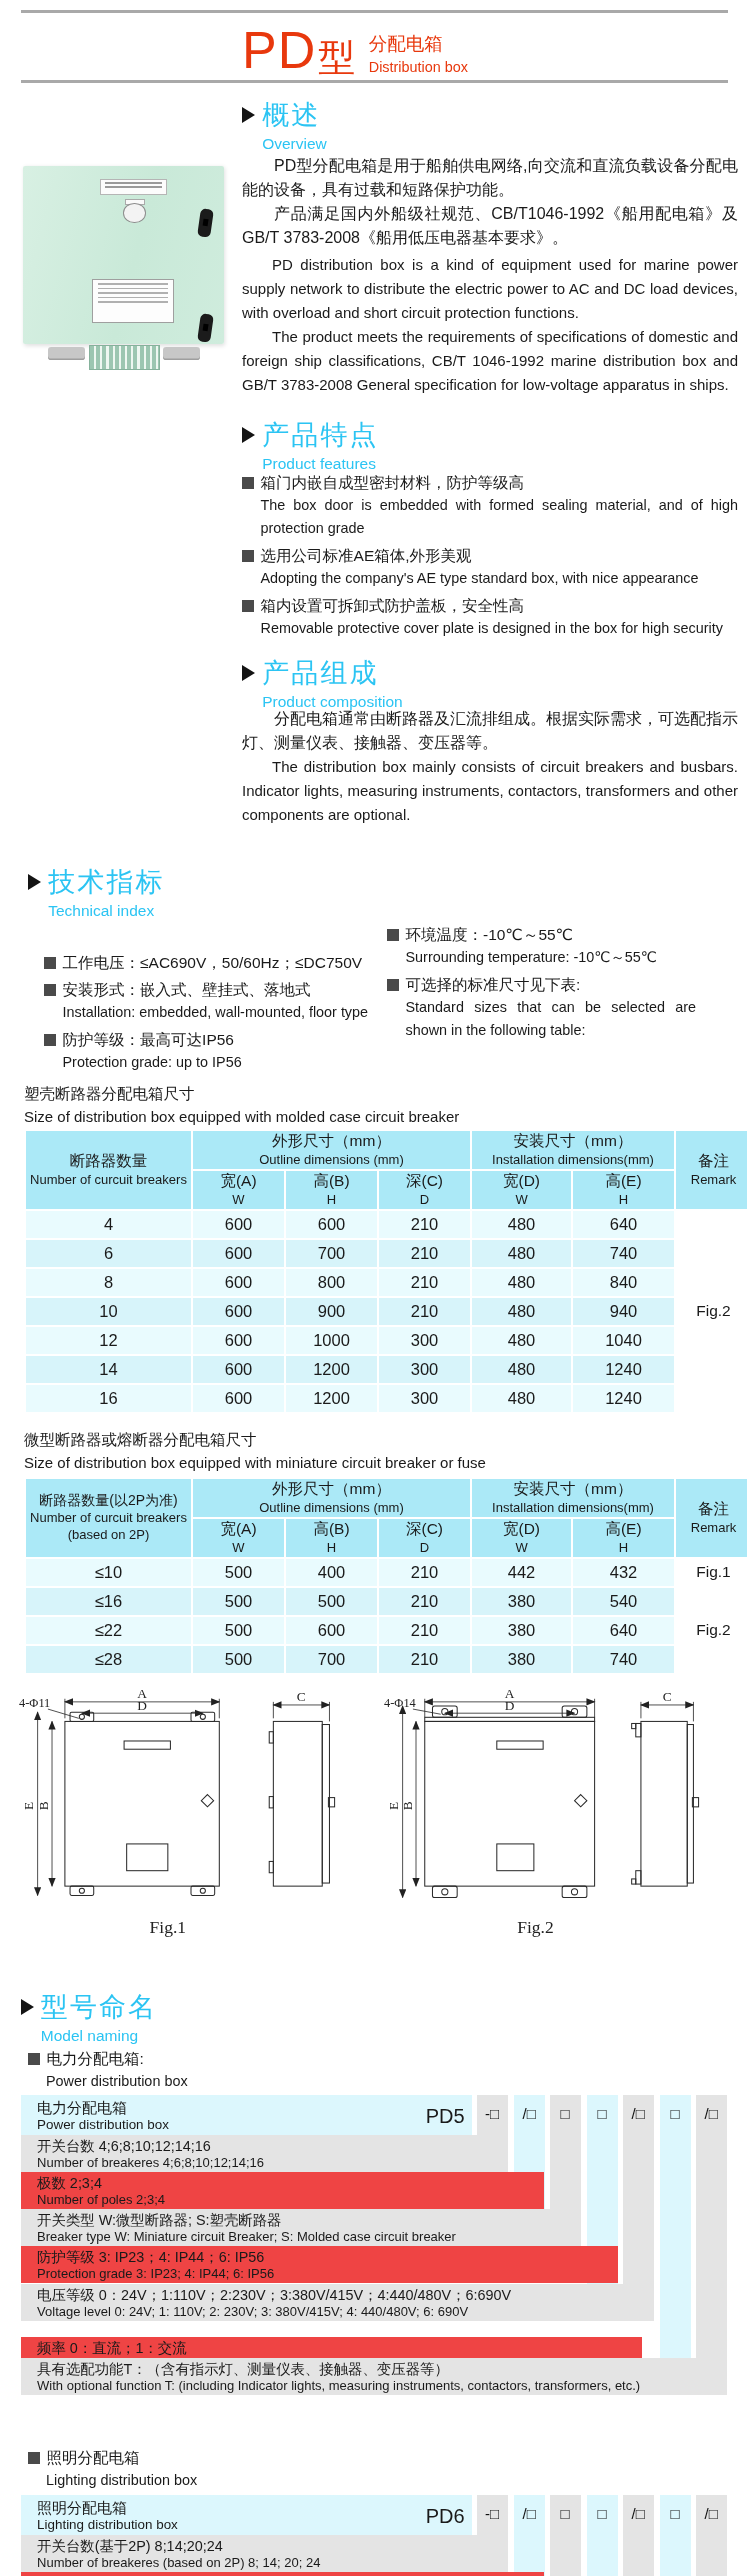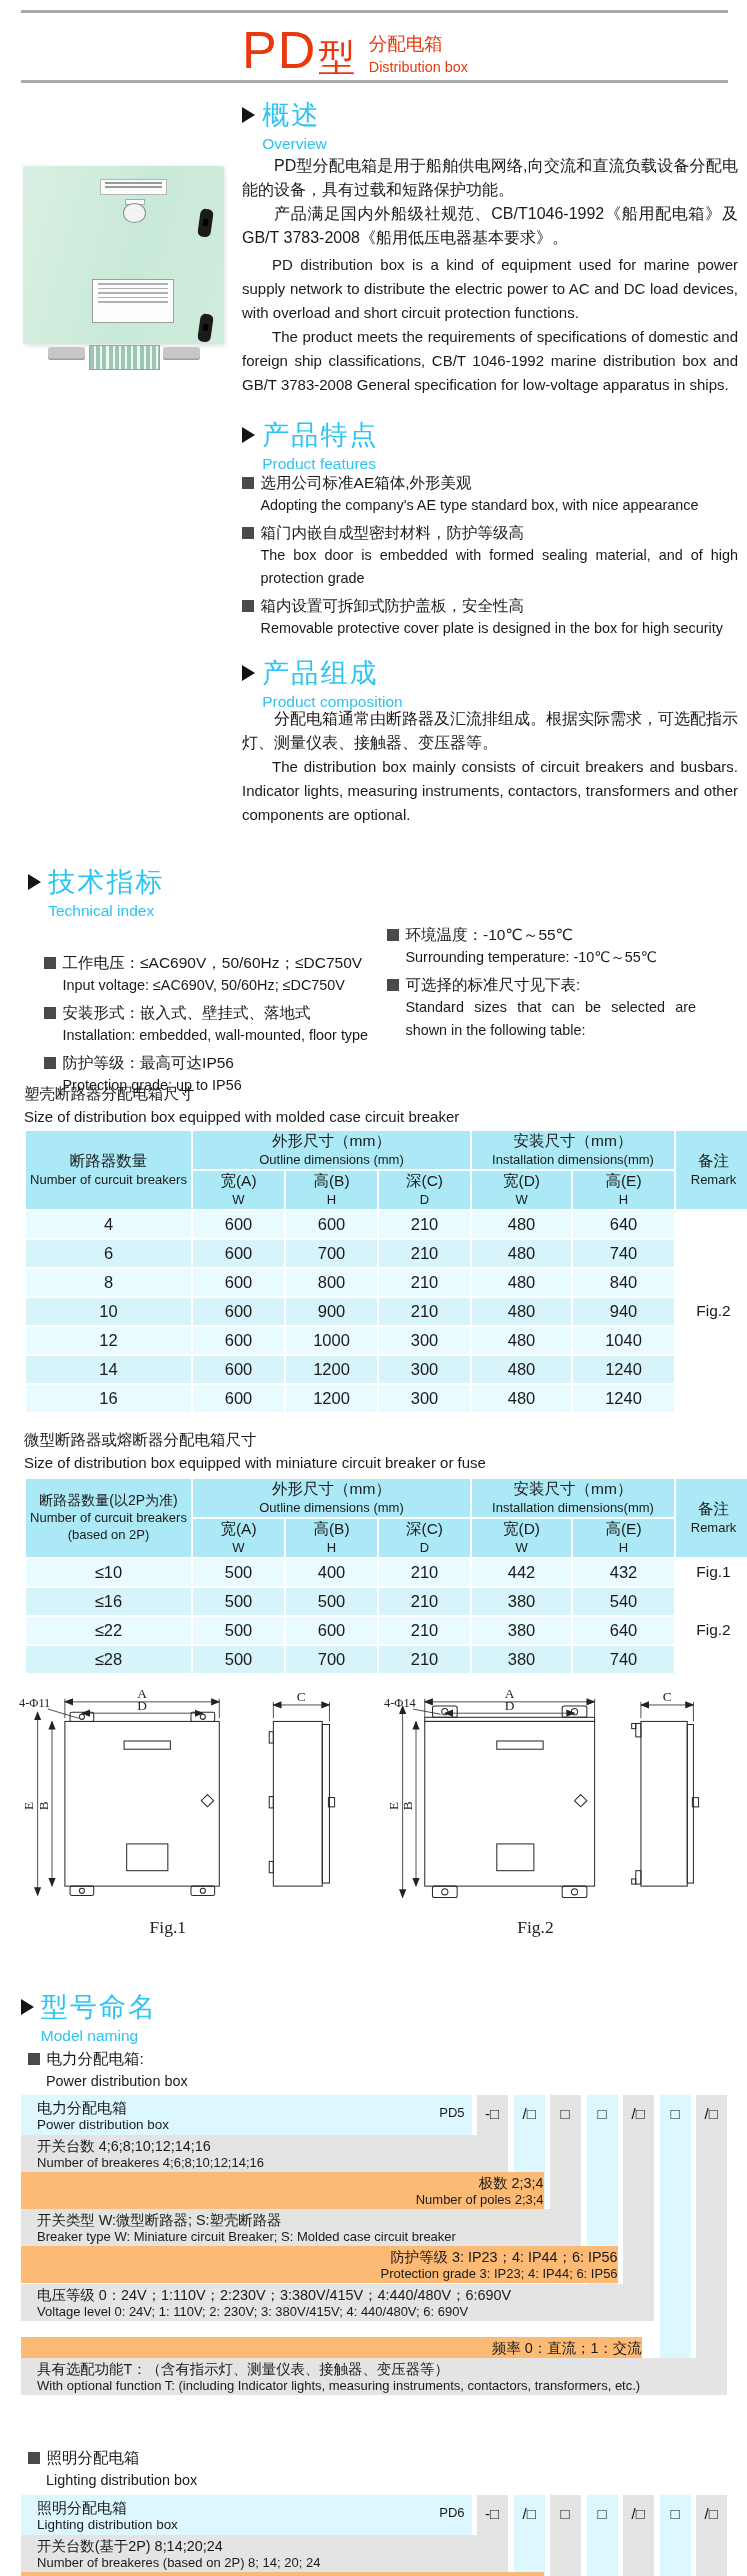--- a/index.html
+++ b/index.html
@@ -56,30 +56,30 @@
   svg .ln{stroke:#2a2a2a;stroke-width:2;fill:none;}
   svg .dim{stroke:#2a2a2a;stroke-width:1.6;fill:none;}
   
   .nbullet{position:absolute;left:28px;font-size:15.5px;line-height:20.6px;}
   .nbullet-en{position:absolute;left:46px;font-size:14.4px;line-height:18.5px;}
   .ntable{position:absolute;left:20.6px;width:710px;height:300px;}
   .ntitle{position:absolute;top:0;left:0;width:451px;height:40px;background:#dcf7fd;
           box-sizing:border-box;padding:4.1px 0 0 16.5px;}
   .nt-cn{font-size:15px;line-height:17.5px;}
   .nt-en{font-size:13.4px;line-height:15.5px;}
-  .nprefix{position:absolute;left:392px;top:10.3px;width:52px;text-align:right;font-size:13px;}
+  .nprefix{position:absolute;left:392px;top:10.3px;width:52px;text-align:right;font-size:20px;}
   .strip{position:absolute;top:0;width:31px;}
   .sgray{background:#e4e4e4;}
   .scyan{background:#dcf7fd;}
   .slot{position:absolute;top:10.3px;width:31px;text-align:center;font-size:15px;color:#111;}
   .nrow{position:absolute;left:0;height:37px;box-sizing:border-box;padding:2.6px 0 0 16.5px;}
   .nr-cn{font-size:14.4px;line-height:17.5px;white-space:nowrap;}
   .nr-en{font-size:13px;line-height:15.5px;white-space:nowrap;}
   .rgray{background:#e4e4e4;}
-  .rcyan{background:#fdba74;text-align:right;}
+  .rcyan{background:#ef4444;}
   
   .photo{position:absolute;left:23px;top:166px;width:201px;height:204px;}
   .pface{position:absolute;left:0;top:0;width:201px;height:178px;border-radius:2.1px;
          background:linear-gradient(105deg,#d8f0e3,#c9e9d8 55%,#cfecdd);
          box-shadow:1px 1.5px 4.1px rgba(0,0,0,.12);}
   .plabel{position:absolute;left:77px;top:13.4px;width:65px;height:13.4px;background:#fcfcfc;
           border:0.5px solid #b5b5b5;}
   .plabel i{display:block;height:1.5px;background:#9a9a9a;margin:2.1px 4.1px 0 4.1px;}
   .pknob{position:absolute;left:99px;top:33px;width:24px;height:21.6px;}
   .pknob .cap{position:absolute;left:1px;top:4.1px;width:20.6px;height:17.5px;border-radius:50%;
@@ -158,26 +158,26 @@
   <div class="sechead" style="left:242px;top:421px">
     <span class="tri"></span>
     <div>
       <div class="h-cn">产品特点</div>
       <div class="h-en">Product features</div>
     </div>
   </div>
 
   <div style="position:absolute;left:242px;top:471px;width:496px">
     <div class="feat">
+      <div class="cnline"><span class="sq"></span><span>箱门内嵌自成型密封材料，防护等级高</span></div>
+      <div class="enline">The box door is embedded with formed sealing material, and of high protection grade</div>
+    </div>
+    <div class="feat">
       <div class="cnline"><span class="sq"></span><span>选用公司标准AE箱体,外形美观</span></div>
       <div class="enline">Adopting the company's AE type standard box, with nice appearance</div>
-    </div>
-    <div class="feat">
-      <div class="cnline"><span class="sq"></span><span>箱门内嵌自成型密封材料，防护等级高</span></div>
-      <div class="enline">The box door is embedded with formed sealing material, and of high protection grade</div>
     </div>
     <div class="feat">
       <div class="cnline"><span class="sq"></span><span>箱内设置可拆卸式防护盖板，安全性高</span></div>
       <div class="enline">Removable protective cover plate is designed in the box for high security</div>
     </div>
   </div>
 
   <div class="sechead" style="left:242px;top:659px">
     <span class="tri"></span>
     <div>
@@ -195,21 +195,20 @@
     <div>
       <div class="h-cn">技术指标</div>
       <div class="h-en">Technical index</div>
     </div>
   </div>
 
   <div class="tech-grid">
     <div class="tech-left">
       <div class="feat">
           <div class="cnline"><span class="sq"></span><span>工作电压：≤AC690V，50/60Hz；≤DC750V</span></div>
-        <div class="enline">Input voltage: ≤AC690V, 50/60Hz; ≤DC750V</div>
         </div>
       <div class="feat">
           <div class="cnline"><span class="sq"></span><span>安装形式：嵌入式、壁挂式、落地式</span></div>
         <div class="enline">Installation: embedded, wall-mounted, floor type</div>
         </div>
       <div class="feat">
           <div class="cnline"><span class="sq"></span><span>防护等级：最高可达IP56</span></div>
         <div class="enline">Protection grade: up to IP56</div>
         </div>
     </div>

